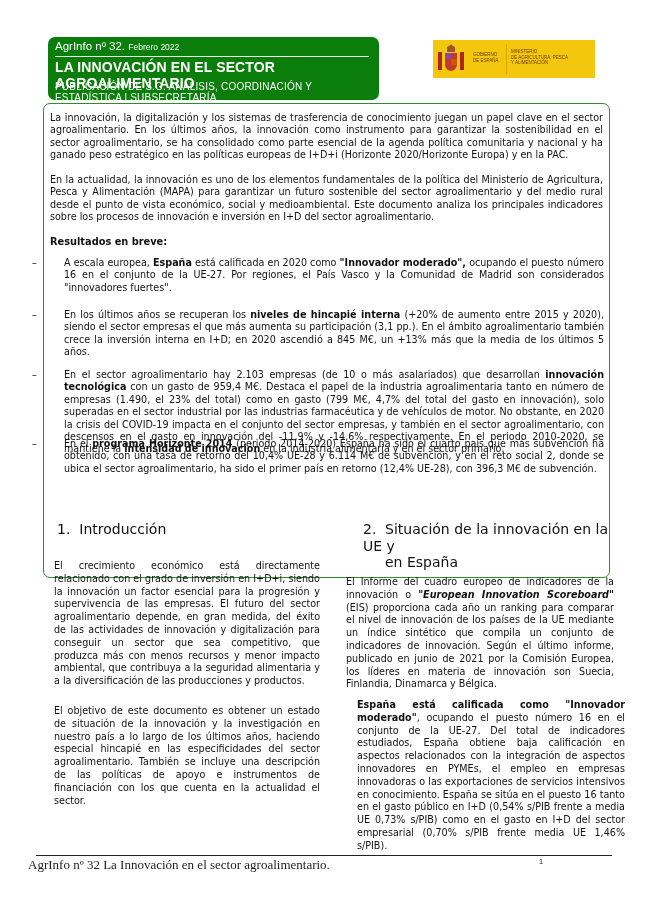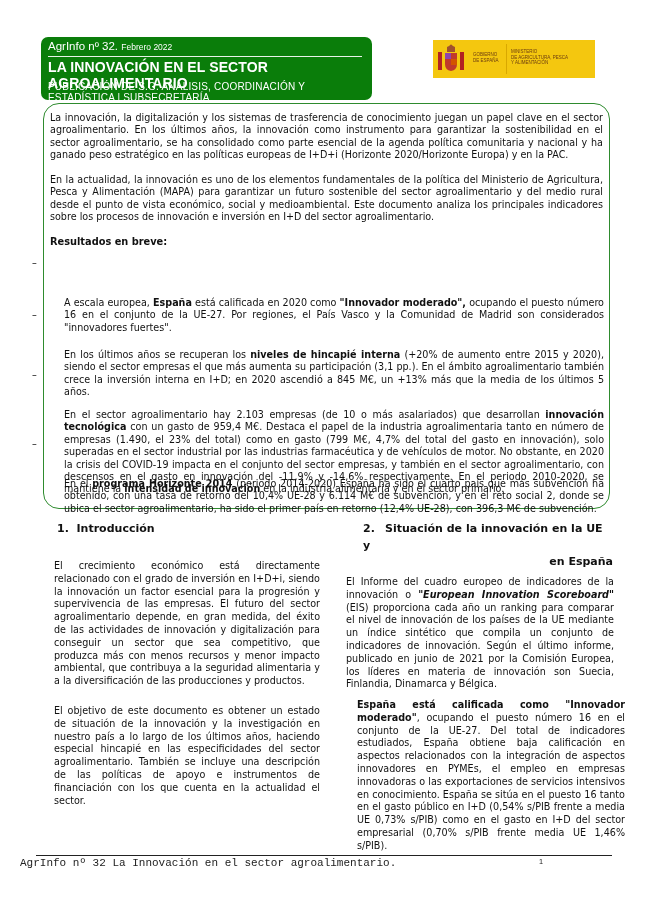--- a/index.html
+++ b/index.html
@@ -1,64 +1,64 @@
 <!DOCTYPE html>
 <html><head>
 <meta charset="utf-8">
 <style>
   html, body { margin: 0; padding: 0; background: #ffffff; }
   body { width: 648px; height: 918px; position: relative; overflow: hidden;
          font-family: "DejaVu Sans", sans-serif; color: #111; }
   .page { position: absolute; left: 0; top: 0; width: 648px; height: 918px; background: #fff; }
 
   
-  .hdr { position: absolute; left: 41px; top: 37px; width: 331px; height: 63px;
+  .hdr { position: absolute; left: 48px; top: 37px; width: 331px; height: 63px;
          background: #0a7d0a; border-radius: 7px; color: #fff;
          font-family: "Liberation Sans", sans-serif; }
   .hdr .l1 { position: absolute; left: 7px; top: 3px; font-size: 11.5px; letter-spacing: 0; }
   .hdr .l1 .date { font-size: 8.5px; }
   .hdr .rule { position: absolute; left: 7px; right: 10px; top: 19px; border-top: 1px solid #e8f3e8; }
   .hdr .l2 { position: absolute; left: 7px; top: 22px; font-size: 14px; font-weight: bold; letter-spacing: 0.1px; }
   .hdr .l3 { position: absolute; left: 7px; top: 44px; font-size: 10px; letter-spacing: 0.2px; }
 
   
   .logo { position: absolute; left: 433px; top: 40px; width: 162px; height: 38px; background: #f4c70f;
           font-family: "Liberation Sans", sans-serif; color: #6a3b10; }
   .logo .shield { position: absolute; left: 5px; top: 4px; width: 26px; height: 30px; }
   .logo .gob { position: absolute; left: 40px; top: 12px; font-size: 4.5px; line-height: 5.5px; }
   .logo .sep { position: absolute; left: 73px; top: 4px; bottom: 4px; border-left: 1px solid #d9a800; }
   .logo .min { position: absolute; left: 78px; top: 9px; font-size: 4.5px; line-height: 5.5px; }
 
   
-  .box { position: absolute; left: 43px; top: 103px; width: 567px; height: 406px;
-         border: 1.5px solid #2e8b2e; border-radius: 16px; box-sizing: border-box; }
+  .box { position: absolute; left: 43px; top: 103px; width: 567px; height: 475px;
+         border: 1.5px solid #2e8b2e; border-radius: 7px; box-sizing: border-box; }
   .box p { margin: 0; font-size: 9.6px; line-height: 12.4px; text-align: justify; }
   .box .intro1 { position: absolute; left: 6px; top: 8px; width: 553px; }
   .box .intro2 { position: absolute; left: 6px; top: 70px; width: 553px; }
   .box .resh { position: absolute; left: 6px; top: 132px; font-weight: bold; font-size: 9.8px; text-align: right; }
   .bullet { position: absolute; left: 0; width: 560px; }
   .bullet .dash { position: absolute; left: -12px; top: 0; font-size: 9.6px; }
-  .bullet p { position: absolute; left: 20px; width: 540px; margin-top: 40px; }
+  .bullet p { position: absolute; left: 20px; width: 540px; }
   .b1 { top: 153px; } .b2 { top: 205px; } .b3 { top: 265px; } .b4 { top: 334px; }
 
   
-  .colh { position: absolute; font-weight: bold; font-size: 11px; line-height: 16.5px; color: #111; }
+  .colh { position: absolute; font-weight: normal; font-size: 14px; line-height: 16.5px; color: #111; }
   .col p { margin: 16px; font-size: 9.6px; line-height: 12.8px; text-align: justify; }
   .c1h { left: 57px; top: 521px; }
   .c1p1 { position: absolute; left: 38px; top: 544px; width: 266px; }
   .c1p2 { position: absolute; left: 38px; top: 689px; width: 266px; }
   .c2h { left: 363px; top: 521px; width: 250px; }
   .c2h .num { display: inline-block; width: 22px; }
-  .c2h .l2 { padding-left: 22px; text-align: right; }
+  .c2h .l2 { padding-left: 22px; }
   .c2p1 { position: absolute; left: 330px; top: 560px; width: 268px; }
   .c2p2 { position: absolute; left: 341px; top: 683px; width: 268px; }
 
   
   .frule { position: absolute; left: 36px; width: 576px; top: 855px; border-top: 1px solid #222; }
-  .foot { position: absolute; left: 20px; top: 857px; font-family: Liberation Mono, monospace; font-size: 11px; color: #222; }
+  .foot { position: absolute; left: 28px; top: 857px; font-family: Liberation Serif, serif; font-size: 13px; color: #222; }
   .pnum { position: absolute; left: 539px; top: 857px; font-family: "Liberation Sans", sans-serif; font-size: 7.3px; color: #222; }
 </style>
 </head>
 <body>
 
 <div class="page">
 
   <div class="hdr">
     <div class="l1">
       <span>AgrInfo nº 32.</span>

